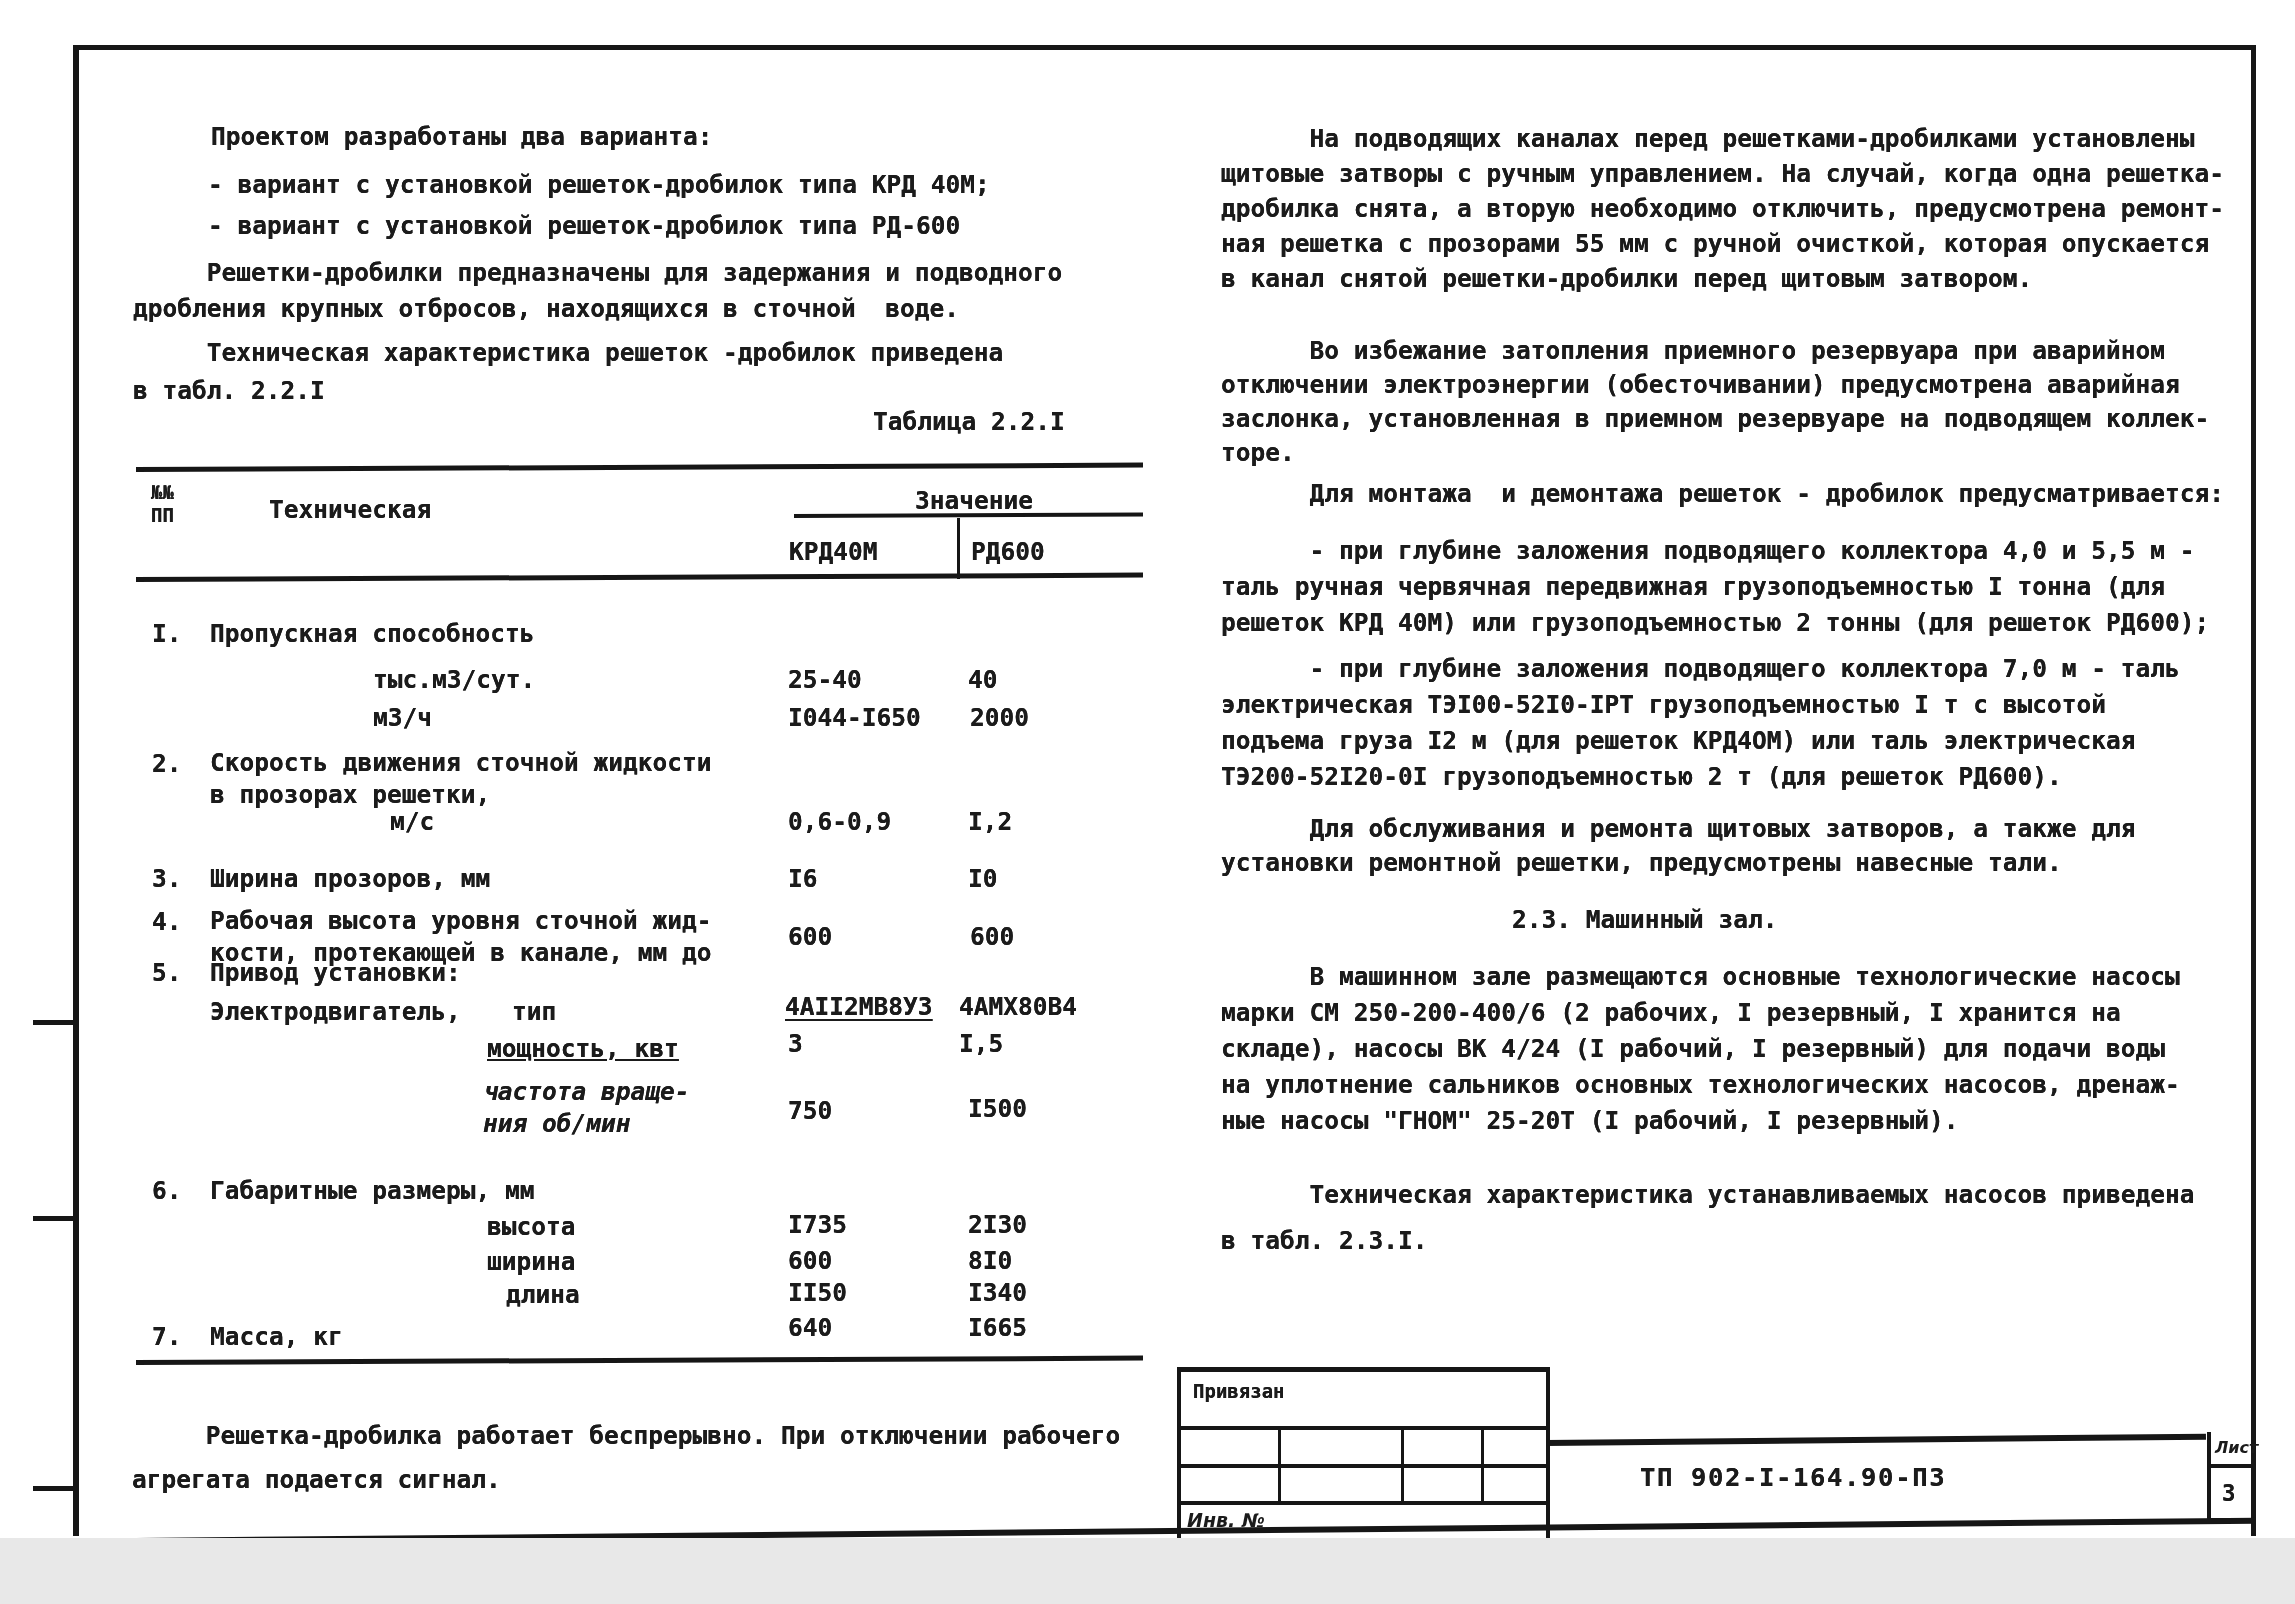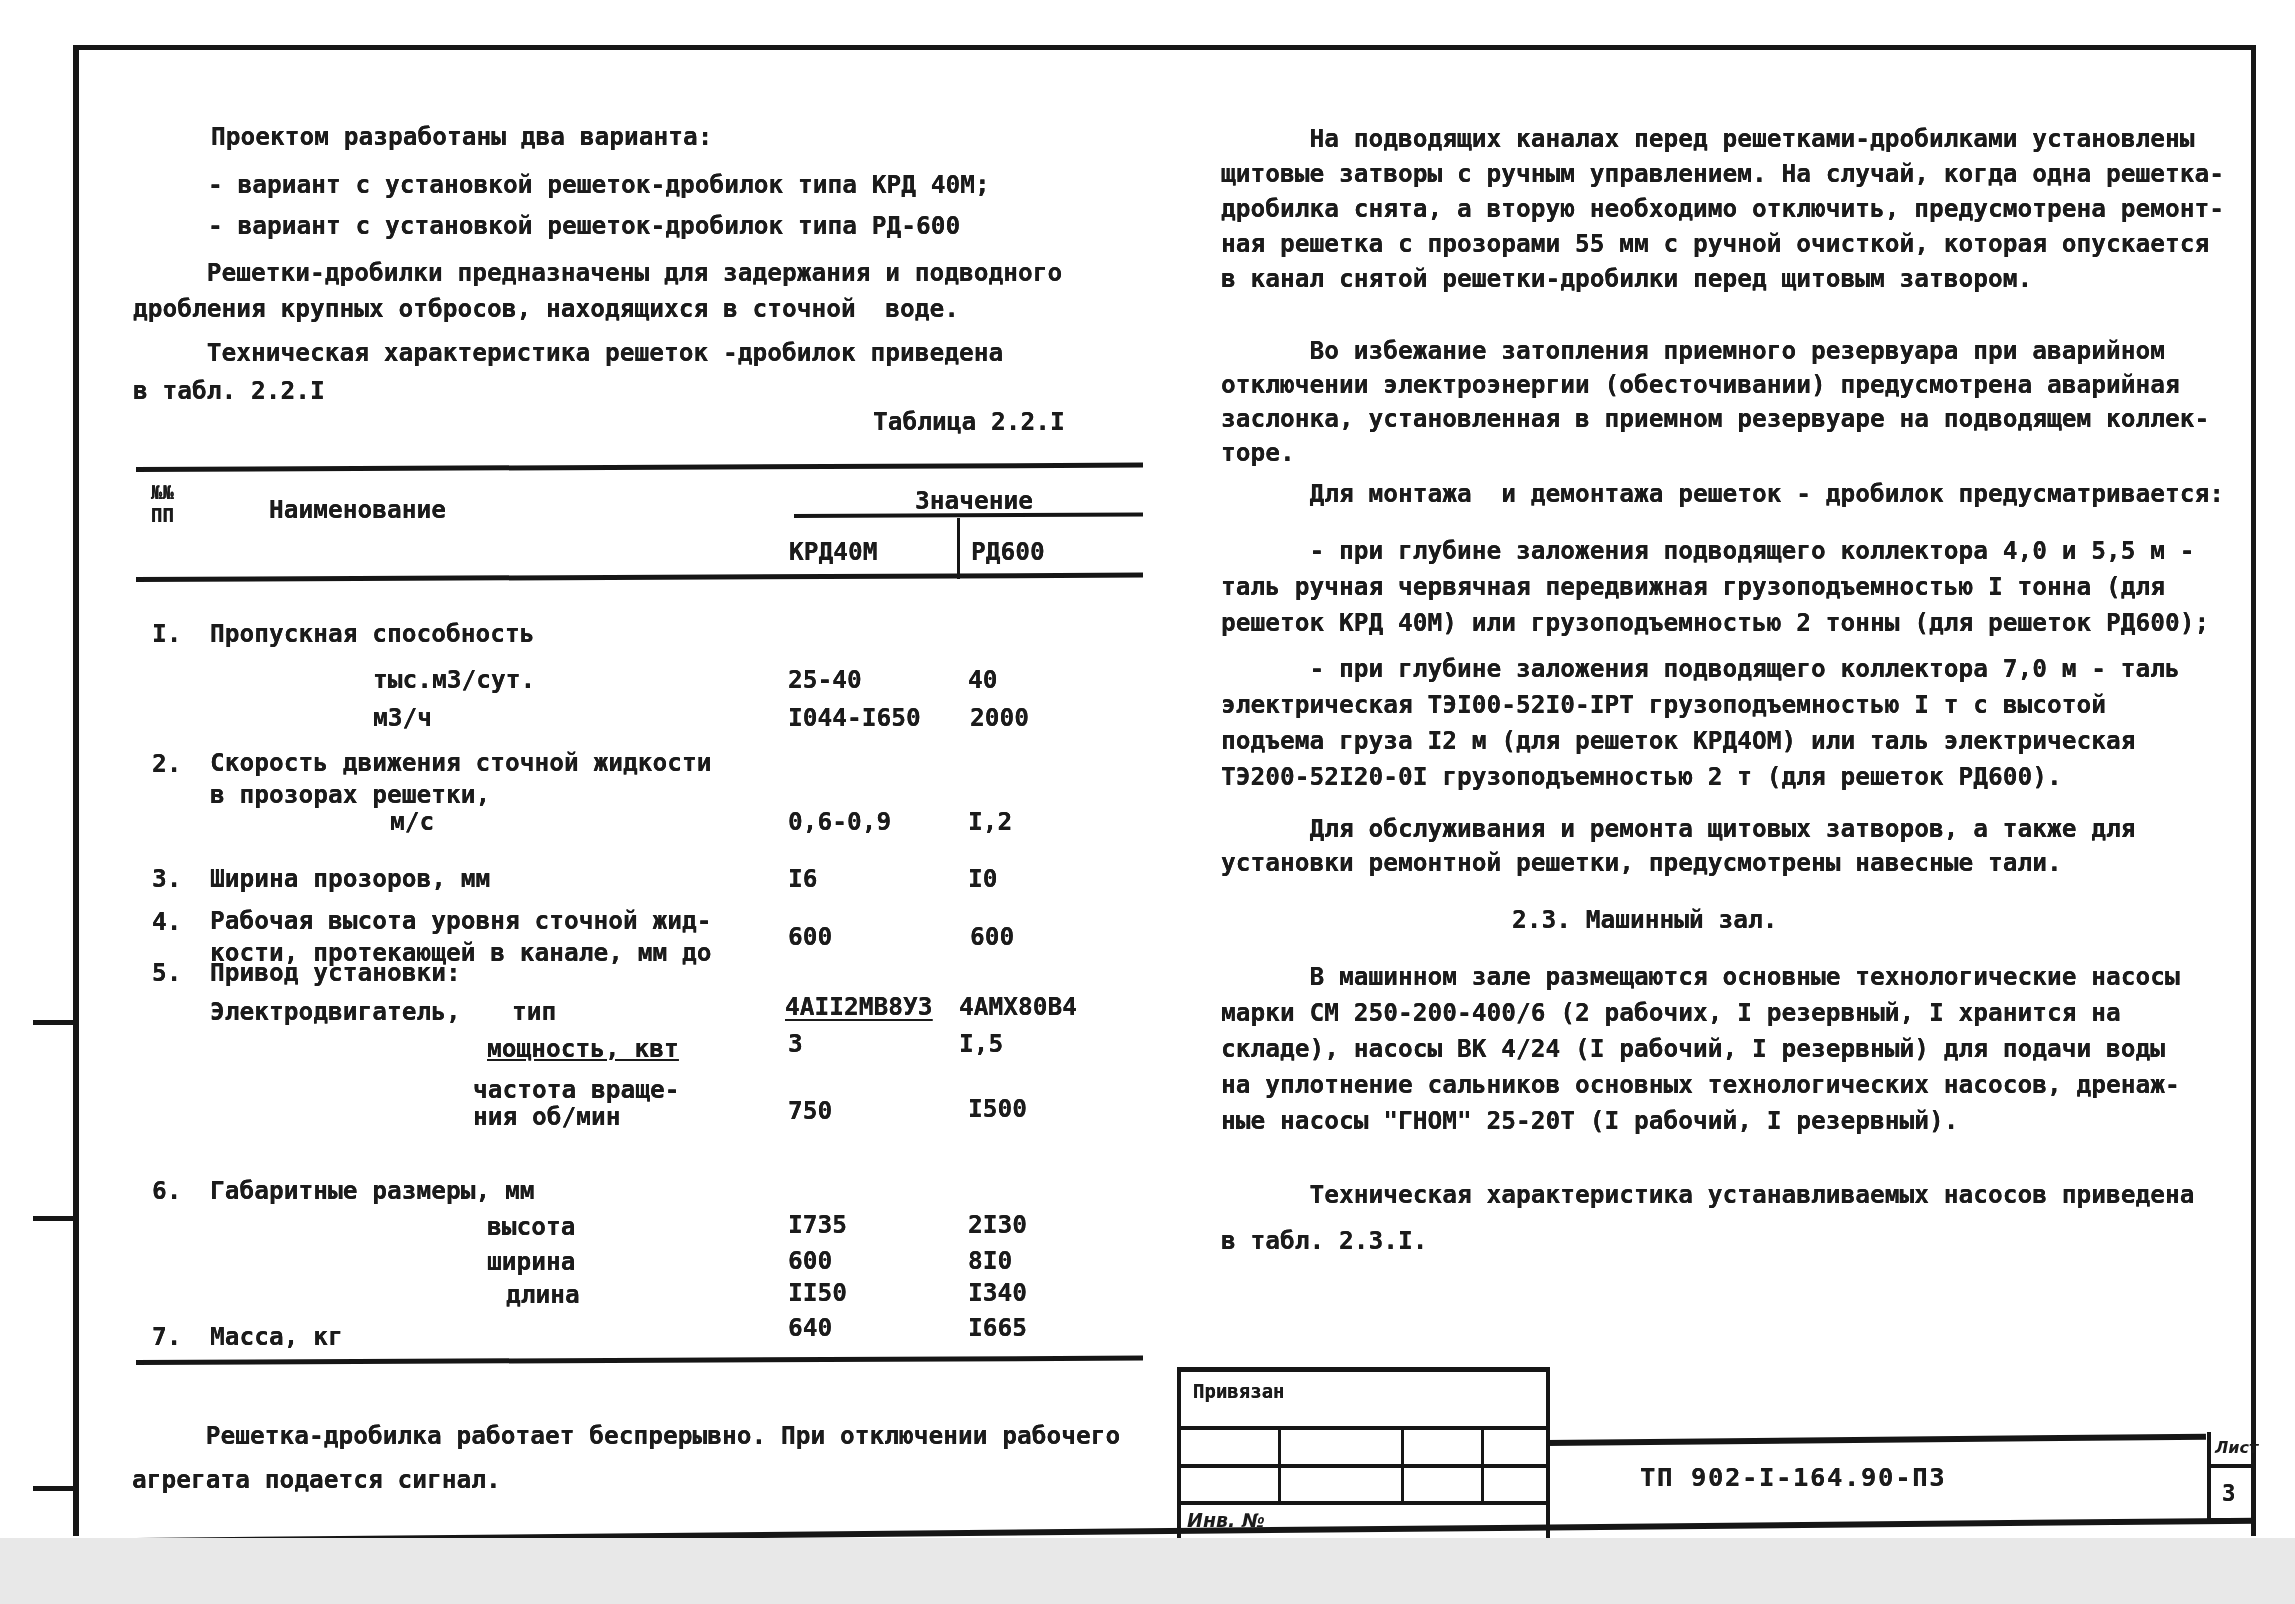--- a/index.html
+++ b/index.html
@@ -57,21 +57,21 @@
   <div class="t" style="left:873px;top:405px;">Таблица 2.2.I</div>
 
   <div class="hl skew1" style="left:136px;top:467px;width:1007px;height:5.3px;"></div>
   <div class="hl skew1" style="left:794px;top:514px;width:349px;height:3.7px;"></div>
   <div class="vl" style="left:957px;top:518px;width:2.7px;height:61px;"></div>
   <div class="hl skew1" style="left:136px;top:577px;width:1007px;height:5.3px;"></div>
   <div class="hl skew1" style="left:136px;top:1360px;width:1007px;height:4.8px;"></div>
 
   <div class="t sm" style="left:151px;top:481px;">№№
 ПП</div>
-  <div class="t" style="left:269px;top:493px;">Наименование</div>
+  <div class="t" style="left:269px;top:493px;">Техническая</div>
   <div class="t" style="left:915px;top:484px;">Значение</div>
   <div class="t" style="left:789px;top:535px;">КРД40М</div>
   <div class="t" style="left:971px;top:535px;text-align:center;">РД600</div>
 
   <div class="t" style="left:152px;top:617px;">I.</div>
   <div class="t" style="left:210px;top:617px;">Пропускная способность</div>
   <div class="t" style="left:373px;top:663px;">тыс.м3/сут.</div>
   <div class="t" style="left:788px;top:663px;">25-40</div>
   <div class="t" style="left:968px;top:663px;">40</div>
   <div class="t" style="left:373px;top:701px;">м3/ч</div>
@@ -98,21 +98,21 @@
 
   <div class="t" style="left:152px;top:956px;">5.</div>
   <div class="t" style="left:210px;top:956px;">Привод установки:</div>
   <div class="t" style="left:210px;top:995px;">Электродвигатель,</div>
   <div class="t" style="left:512px;top:995px;">тип</div>
   <div class="t u" style="left:785px;top:990px;">4АII2МВ8У3</div>
   <div class="t" style="left:959px;top:990px;">4АМХ80В4</div>
   <div class="t" style="left:487px;top:1032px;text-decoration:underline;">мощность, квт</div>
   <div class="t" style="left:788px;top:1027px;">3</div>
   <div class="t" style="left:959px;top:1027px;">I,5</div>
-  <div class="t" style="left:473px;top:1076px;line-height:27px;">частота враще-
+  <div class="t" style="left:483px;top:1076px;line-height:32px;font-style:italic;">частота враще-
 ния об/мин</div>
   <div class="t" style="left:788px;top:1094px;">750</div>
   <div class="t" style="left:968px;top:1092px;">I500</div>
 
   <div class="t" style="left:152px;top:1174px;">6.</div>
   <div class="t" style="left:210px;top:1174px;">Габаритные размеры, мм</div>
   <div class="t" style="left:487px;top:1210px;">высота</div>
   <div class="t" style="left:788px;top:1208px;">I735</div>
   <div class="t" style="left:968px;top:1208px;">2I30</div>
   <div class="t" style="left:487px;top:1245px;">ширина</div>

